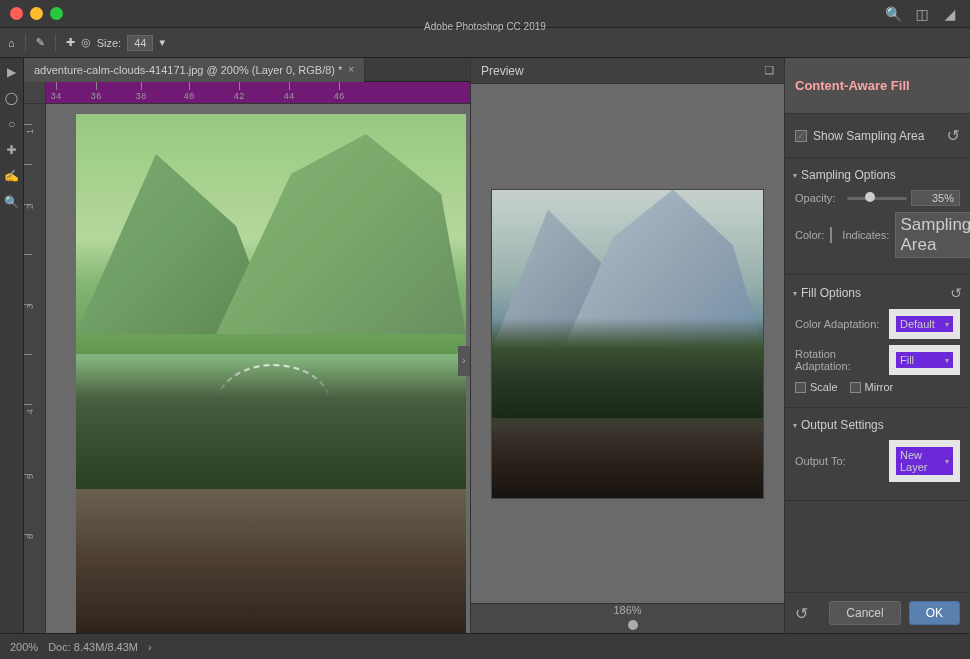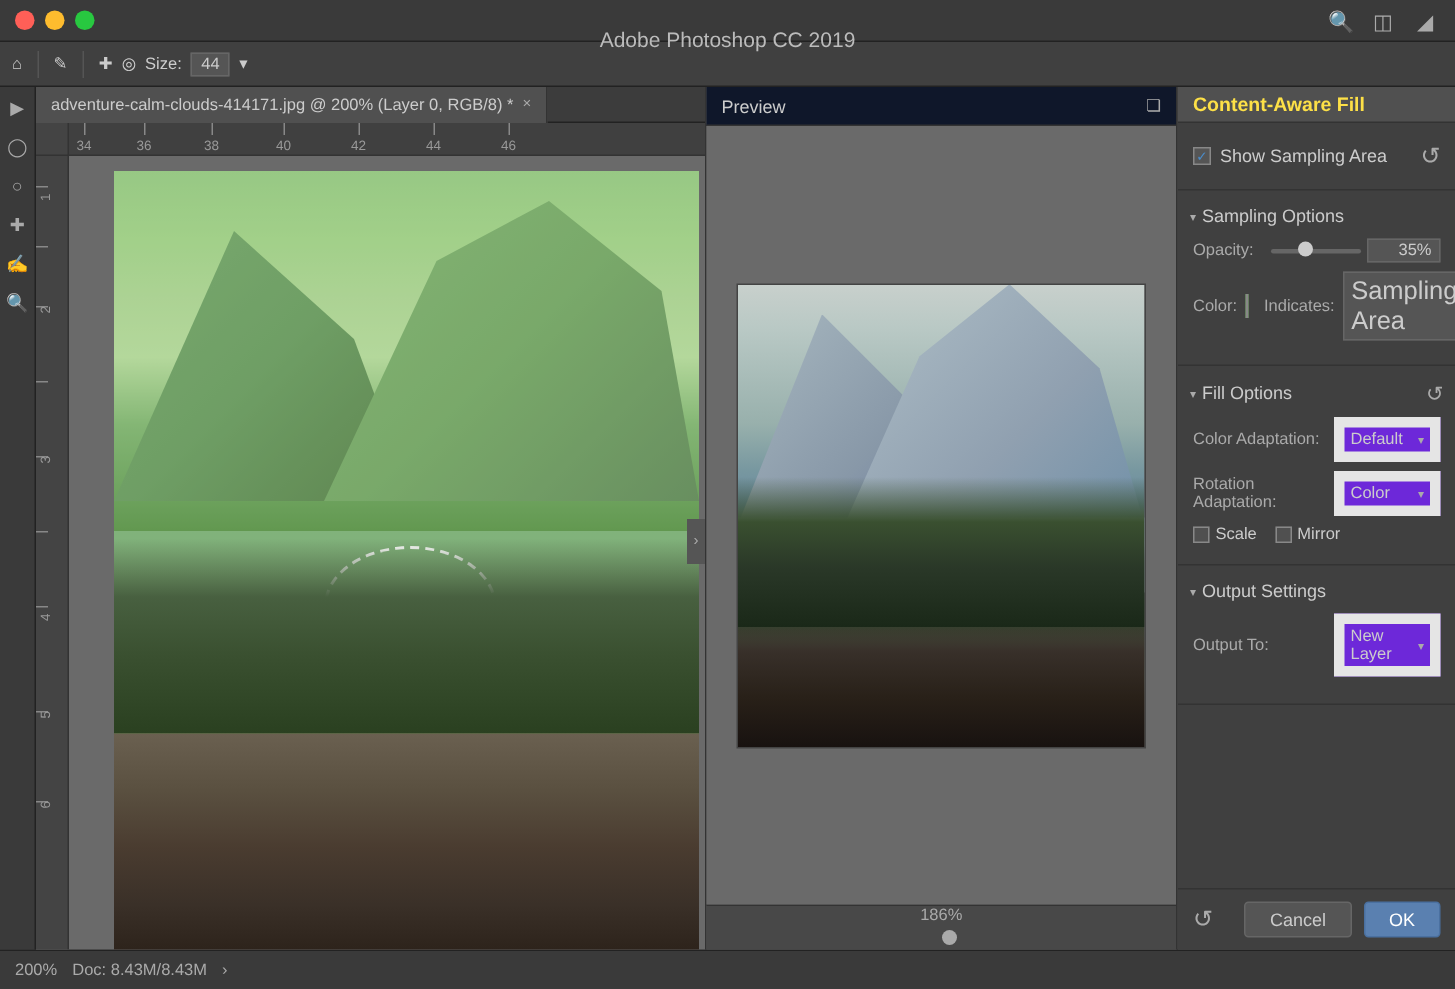--- a/index.html
+++ b/index.html
@@ -34,21 +34,21 @@
     .traffic-light {
       width: 13px;
       height: 13px;
       border-radius: 50%;
     }
     .tl-close { background: #ff5f57; }
     .tl-min { background: #febc2e; }
     .tl-max { background: #28c840; }
     #app-title {
       color: #bbb;
-      font-size: 14px;
+      font-size: 10px;
       margin-top: 25px;
     }
     #header-icons {
       position: absolute;
       right: 10px;
       display: flex;
       gap: 8px;
       align-items: center;
     }
     .header-icon {
@@ -156,23 +156,24 @@
       border-right: 1px solid #333;
       border-bottom: 1px solid #333;
       z-index: 10;
     }
     #ruler-h {
       position: absolute;
       top: 24px;
       left: 22px;
       right: 0;
       height: 22px;
-      background: #404040;
+      background: #701a75;
       border-bottom: 1px solid #333;
       overflow: hidden;
+      font-family: Liberation Mono, monospace;
     }
     #ruler-v {
       position: absolute;
       top: 46px;
       left: 0;
       width: 22px;
       bottom: 0;
       background: #444;
       border-right: 1px solid #333;
       overflow: hidden;
@@ -300,21 +301,21 @@
     #preview-panel {
       width: 315px;
       background: #5a5a5a;
       border-left: 1px solid #333;
       border-right: 1px solid #333;
       display: flex;
       flex-direction: column;
     }
     #preview-header {
       height: 26px;
-      background: #0f172a;
+      background: #404040;
       display: flex;
       align-items: center;
       padding: 0 10px;
       justify-content: space-between;
       border-bottom: 1px solid #333;
     }
     #preview-label {
       font-size: 12px;
       color: #ccc;
     }
@@ -428,25 +429,25 @@
 
     
     #right-panel {
       width: 185px;
       background: #404040;
       display: flex;
       flex-direction: column;
       overflow-y: auto;
     }
     #right-panel-header {
-      padding: 4px 10px;
+      padding: 20px 10px;
       background: #505050;
       font-size: 13px;
       font-weight: bold;
-      color: #fde047;
+      color: #fca5a5;
       border-bottom: 1px solid #333;
     }
 
     
     .panel-section {
       border-bottom: 1px solid #333;
       padding: 6px 0;
     }
     .section-header {
       display: flex;
@@ -864,21 +865,21 @@
           <span class="dropdown-label">Color Adaptation:</span>
           <div class="dropdown-select">
             <span>Default</span>
             <span class="dropdown-arrow">▾</span>
           </div>
         </div>
 
         <div class="dropdown-row">
           <span class="dropdown-label">Rotation Adaptation:</span>
           <div class="dropdown-select">
-            <span>Color</span>
+            <span>Fill</span>
             <span class="dropdown-arrow">▾</span>
           </div>
         </div>
 
         <div class="check-row">
           <div class="check-item">
             <div class="check-box"></div>
             <span class="check-label">Scale</span>
           </div>
           <div class="check-item">

